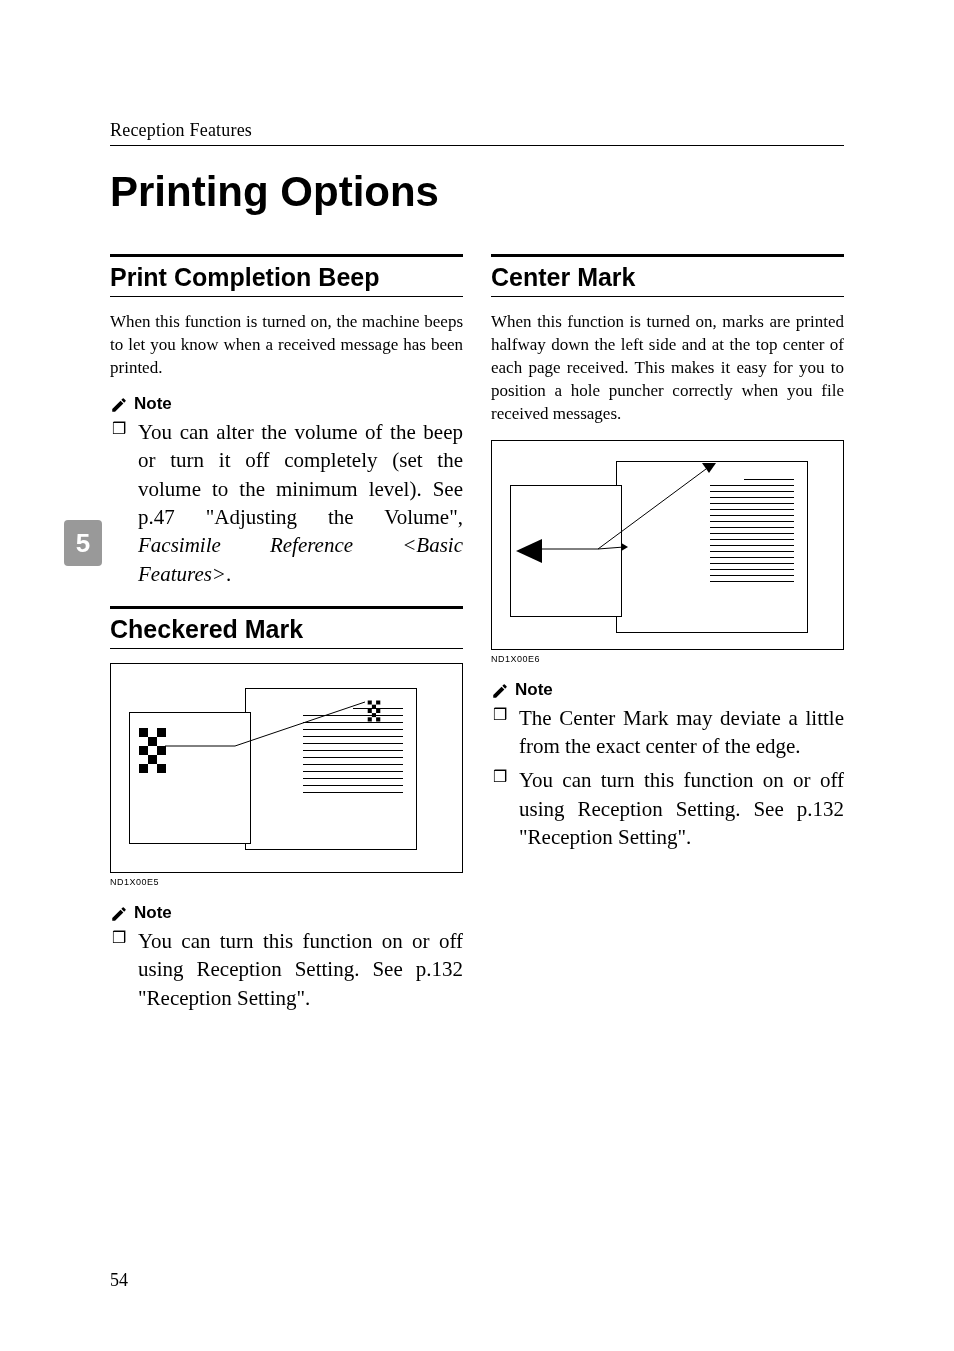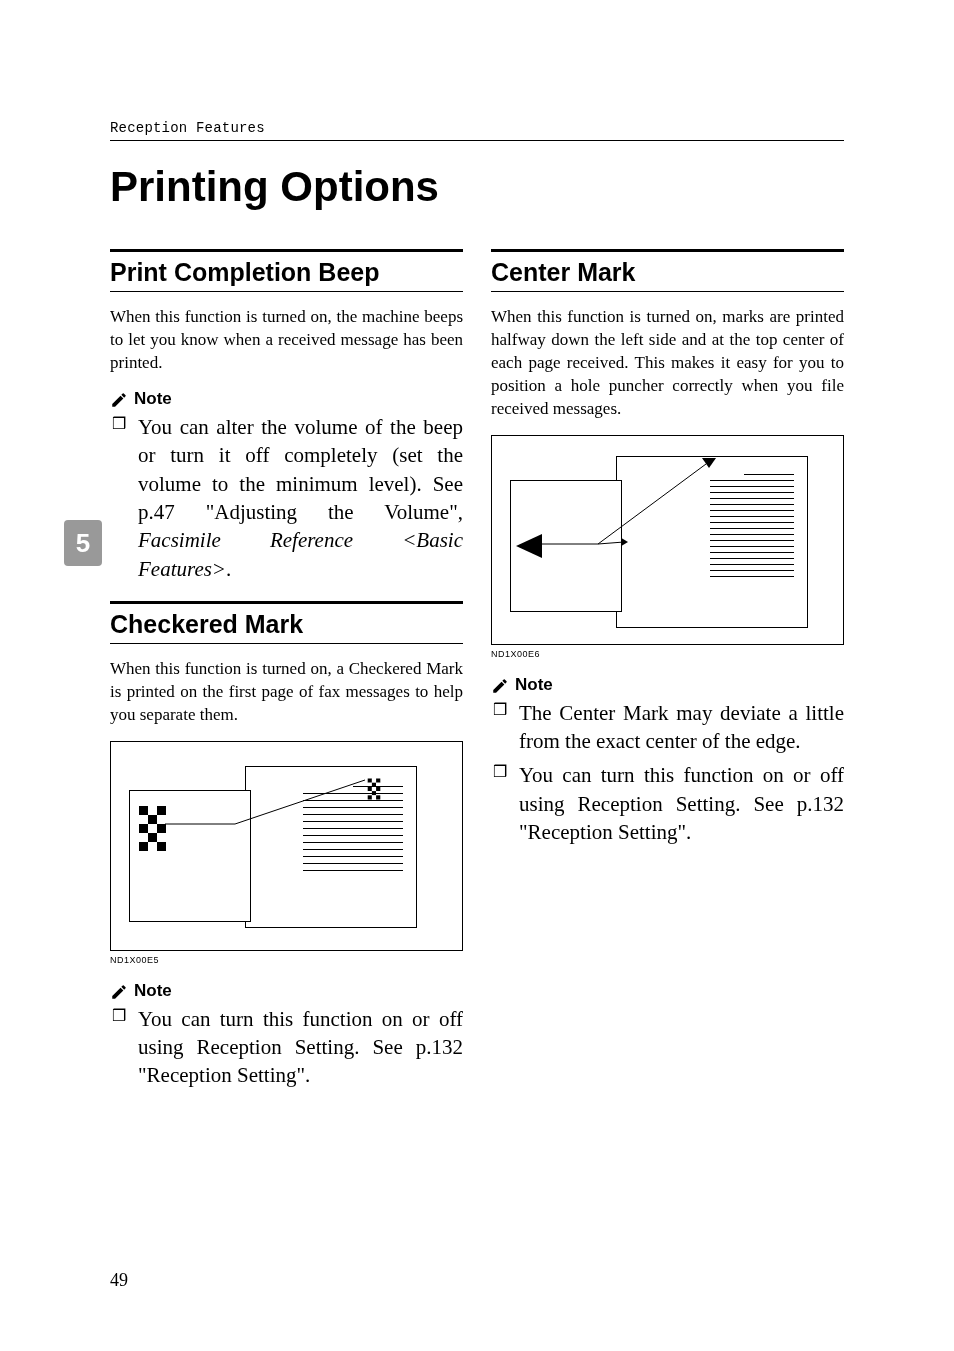--- a/index.html
+++ b/index.html
@@ -10,22 +10,22 @@
     color: #000;
   }
   .page {
     width: 954px;
     height: 1351px;
     position: relative;
     box-sizing: border-box;
     padding: 120px 110px 60px 110px;
   }
   .running-head {
-    font-family: Liberation Mono, monospace;
-    font-size: 14px;
+    font-family: Liberation Serif, serif;
+    font-size: 18px;
     letter-spacing: 0.2px;
     margin-bottom: 4px;
   }
   .head-rule {
     border: none;
     border-top: 1px solid #000;
     margin: 0 0 22px 0;
   }
   .page-title {
     font-family: Arial, Helvetica, sans-serif;
@@ -189,21 +189,20 @@
       <ul class="note-list">
         <li>
           <span>You can alter the volume of the beep or turn it off completely (set the volume to the minimum level). See p.47 "Adjusting the Volume", </span><span class="italic">Facsimile Reference &lt;Basic Features&gt;</span><span>.</span>
         </li>
       </ul>
 
       <hr class="section-rule">
       <h2 class="section-title">Checkered Mark</h2>
       <hr class="section-rule-thin">
 
-      <p class="body-text">When this function is turned on, a Checkered Mark is printed on the first page of fax messages to help you separate them.</p>
 
       <div class="figure">
         <div class="fig-inner">
 
           <div style="position:absolute;left:120px;top:10px;width:170px;height:160px;border:1px solid #000;"></div>
 
           <div class="checker" style="left:240px;top:18px;transform:scale(0.7);">
             <span></span>
               <span class="w"></span>
               <span></span>
@@ -339,14 +338,14 @@
         <span>Note</span>
       </div>
       <ul class="note-list">
         <li>The Center Mark may deviate a little from the exact center of the edge.</li>
         <li>You can turn this function on or off using Reception Setting. See p.132 "Reception Setting".</li>
       </ul>
 
     </div>
   </div>
 
-  <div class="page-number">49</div>
+  <div class="page-number">54</div>
 </div>
 
 </body></html>

